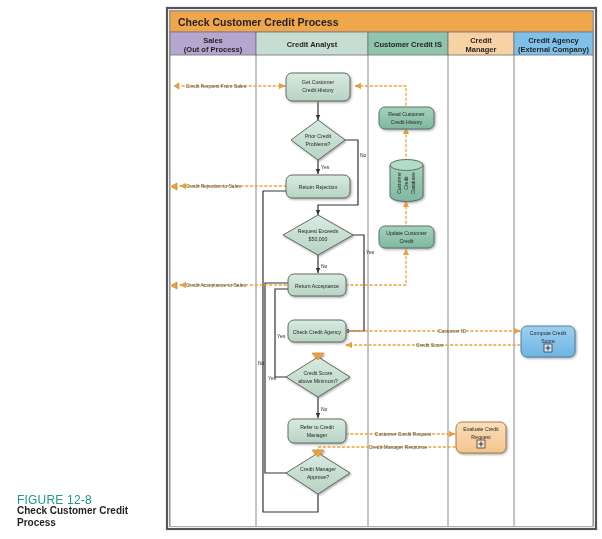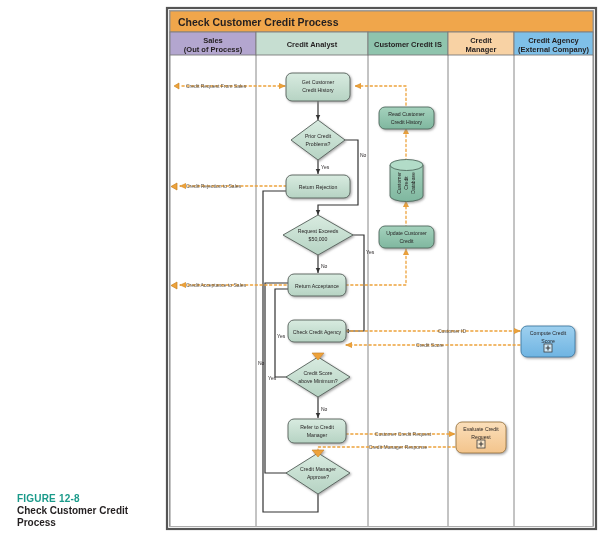--- a/index.html
+++ b/index.html
@@ -6,21 +6,21 @@
   body{
     width:602px;height:539px;background:#ffffff;
     font-family:"Liberation Sans",sans-serif;
     -webkit-font-smoothing:antialiased;
     overflow:hidden;position:relative;
   }
   #root{position:absolute;left:0;top:0;width:602px;height:539px;border-radius:16px;}
   svg{display:block;}
   .cap-fig{
     position:absolute;left:17px;top:493px;
-    font-size:10px;font-weight:bold;color:#1a9a8a;letter-spacing:.2px;
+    font-size:12px;font-weight:normal;color:#1a9a8a;letter-spacing:.2px;
   }
   .cap-title{
     position:absolute;left:17px;top:505px;width:130px;
     font-size:10px;font-weight:bold;color:#231f20;line-height:12px;
   }
   text{font-family:"Liberation Sans",sans-serif;fill:#231f20;}
   .hdr-main{font-size:10.5px;font-weight:bold;}
   .hdr-lane{font-size:7.5px;font-weight:bold;}
   .task{font-size:5.2px;}
   .gate{font-size:5.2px;}

